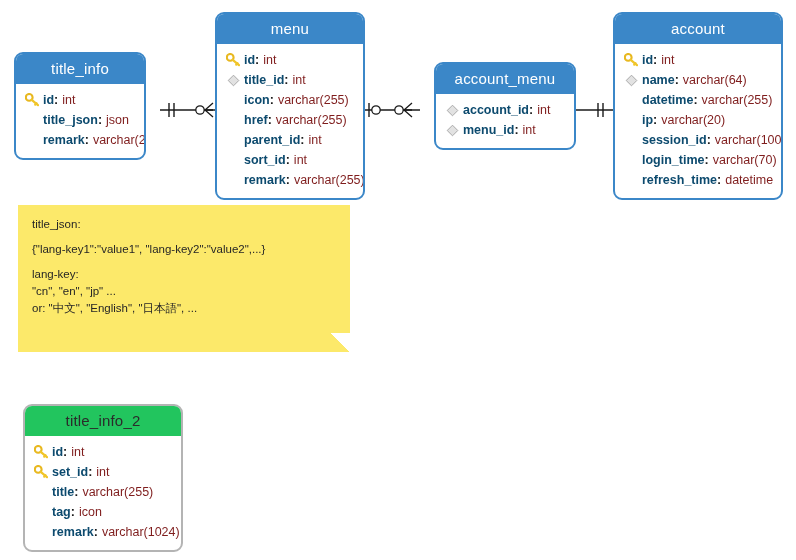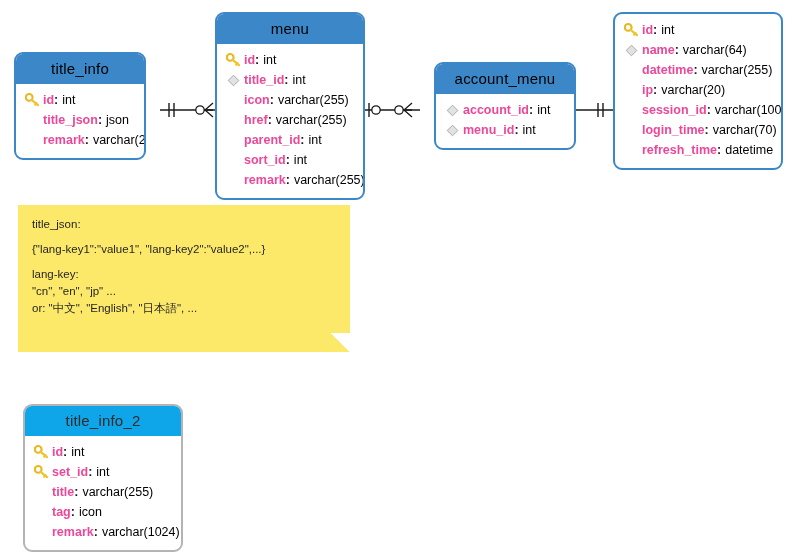--- a/index.html
+++ b/index.html
@@ -20,21 +20,21 @@
   .entity {
     position: absolute;
     box-sizing: border-box;
     border: 2px solid #3b87c8;
     border-radius: 9px;
     background: #ffffff;
     overflow: hidden;
   }
   .entity-header {
     background: #3b87c8;
-    color: #000000;
+    color: #ffffff;
     font-size: 15px;
     text-align: center;
     padding: 6px 8px 7px 8px;
     letter-spacing: .2px;
     white-space: nowrap;
   }
   .entity-body {
     padding: 6px 0 8px 0;
   }
   .field {
@@ -50,37 +50,37 @@
     min-width: 17px;
     height: 16px;
     margin-right: 2px;
     display: inline-flex;
     align-items: center;
     justify-content: center;
   }
   .field-icon.blank { }
   .field-name {
     font-weight: bold;
-    color: #ec4899;
+    color: #0c4a6e;
   }
   .field-sep {
     color: #1a1a1a;
     font-weight: bold;
   }
   .field-type {
-    color: #000000;
+    color: #7f1d1d;
     margin-left: 4px;
   }
 
   
   .entity.gray {
     border: 2px solid #b4b4b4;
   }
   .entity.gray .entity-header {
-    background: #0ea5e9;
+    background: #22c55e;
     color: #2b2b2b;
   }
 
   
   .note {
     position: absolute;
     background: #fce96a;
     box-sizing: border-box;
     padding: 12px 14px 10px 14px;
   }
@@ -253,20 +253,21 @@
         </svg>
       </span>
       <span class="field-name">menu_id</span>
         <span class="field-sep">:</span>
       <span class="field-type">int</span>
     </div>
   </div>
 </div>
 
 <div class="entity" style="left:613px; top:12px; width:170px;">
+  <div class="entity-header">account</div>
   <div class="entity-body">
     <div class="field">
       <span class="field-icon">
         <svg width="15" height="14" viewBox="0 0 15 14">
           <circle cx="4.2" cy="4.4" r="3.4" fill="none" stroke="#e8b820" stroke-width="2.1"></circle>
           <path d="M6.4 6.6 L13 12.2" stroke="#f0c52a" stroke-width="2.2" stroke-linecap="round"></path>
           <path d="M10.2 11.6 L11.6 10.2" stroke="#f0c52a" stroke-width="2.2" stroke-linecap="round"></path>
         </svg>
       </span>
       <span class="field-name">id</span>

